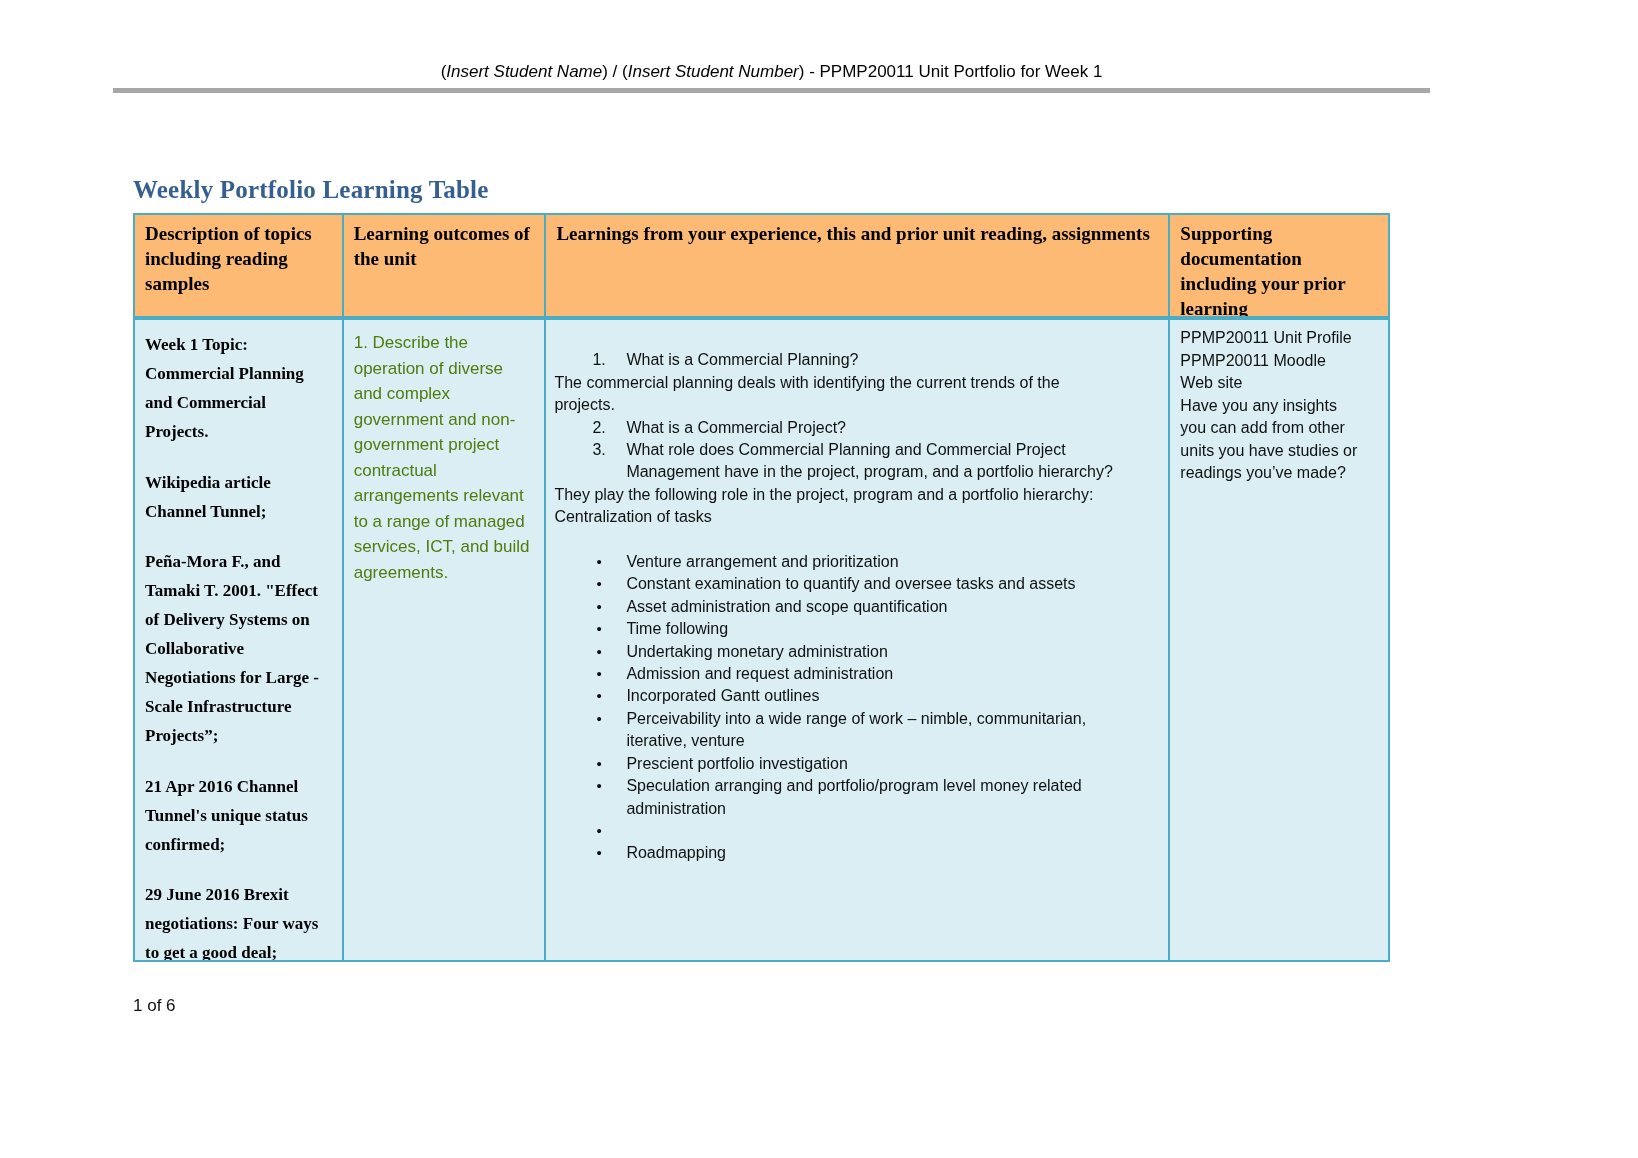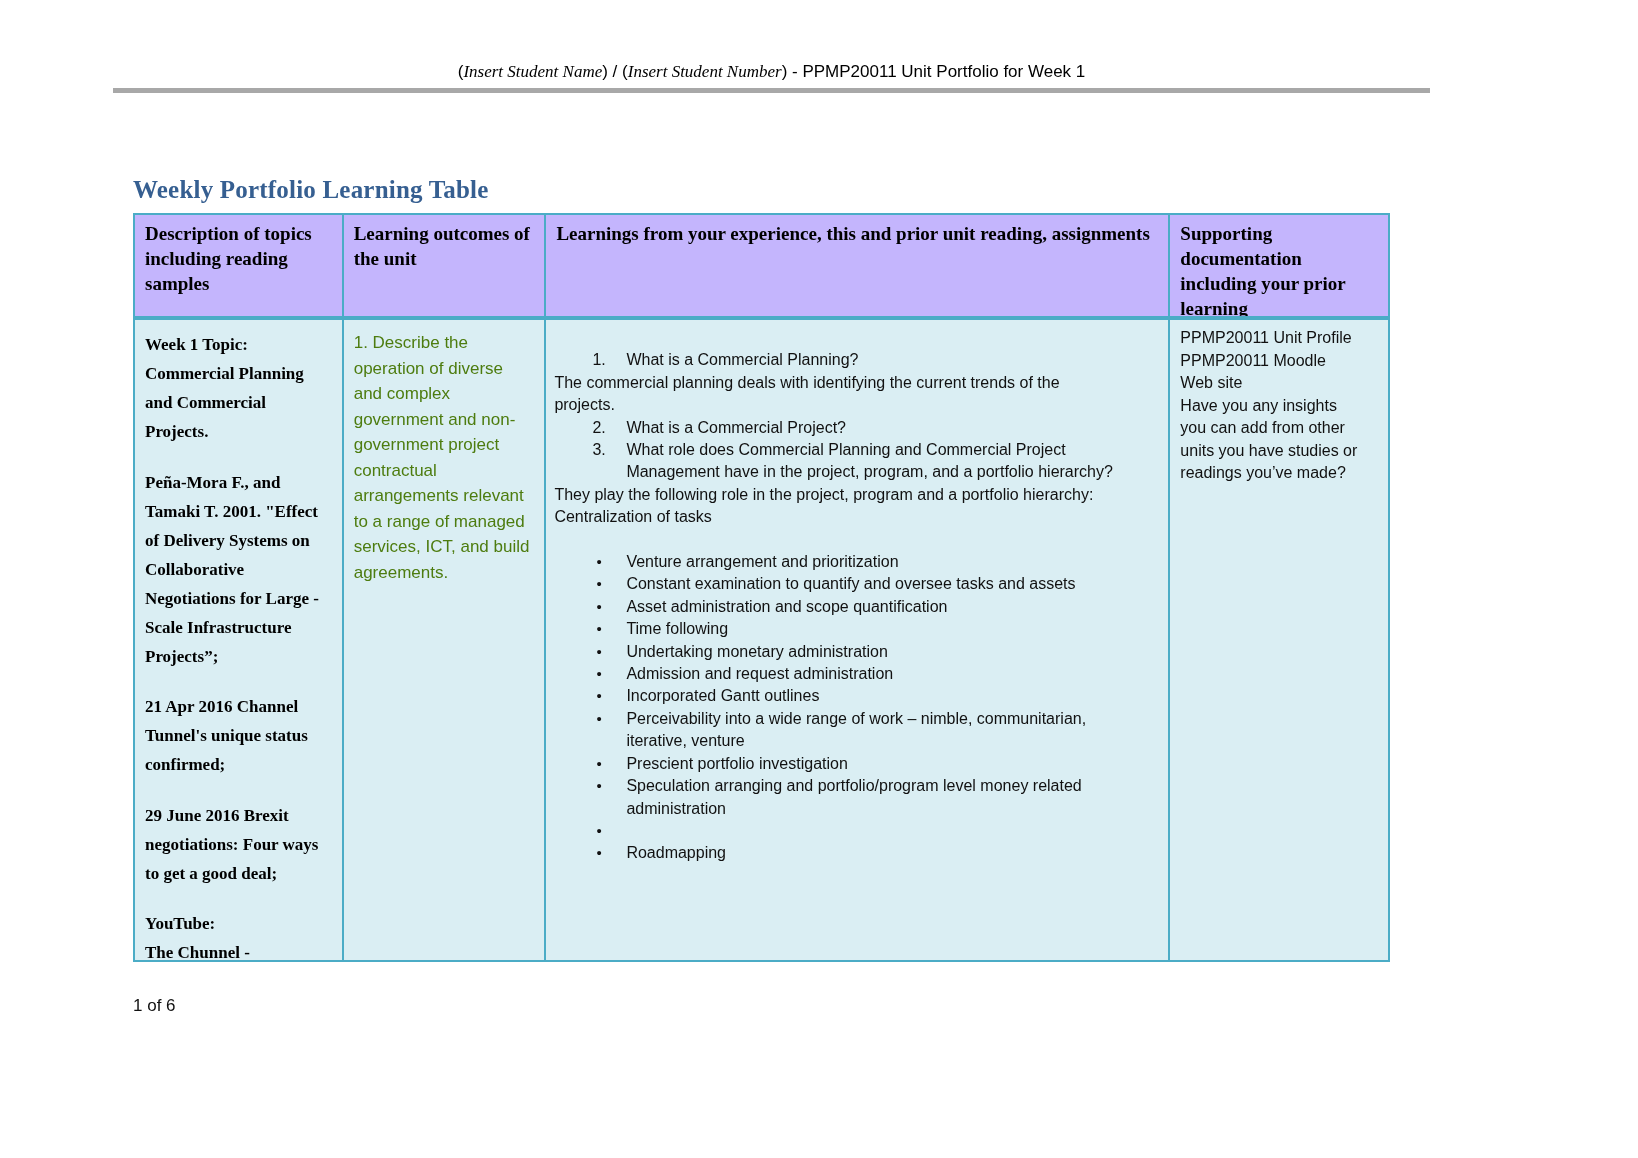--- a/index.html
+++ b/index.html
@@ -5,38 +5,38 @@
   html,body{margin:0;padding:0;}
   body{
     width:1638px;height:1158px;position:relative;background:#ffffff;
     font-family:"Liberation Sans",sans-serif;color:#1a1a1a;overflow:hidden;
   }
   
   .doc-header{
     position:absolute;left:113px;width:1317px;top:62px;
     text-align:center;font-size:17px;color:#000;
   }
-  .doc-header .it{font-style:italic;font-family:Liberation Serif, serif;}
+  .doc-header .it{font-style:italic;}
   .header-rule{
     position:absolute;left:113px;width:1317px;top:88px;height:5px;
     background:#a8a8a8;
   }
   
   .page-title{
     position:absolute;left:133px;top:176px;
     font-family:"Liberation Serif",serif;font-weight:bold;
     font-size:25px;color:#365F91;letter-spacing:.2px;
   }
   
   .ptable{
     position:absolute;left:133px;top:213px;width:1257px;
     border:2px solid #4BACC6;box-sizing:border-box;background:#DAEEF3;
   }
   .trow{display:flex;width:100%;box-sizing:border-box;}
-  .thead{background:#c4b5fd;border-bottom:4px solid #4BACC6;height:105px;}
+  .thead{background:#fdba74;border-bottom:4px solid #4BACC6;height:105px;}
   .tbody{height:640px;}
   .cell{box-sizing:border-box;border-right:2px solid #4BACC6;overflow:hidden;}
   .cell:last-child{border-right:none;}
   .c1{width:209px;}
   .c2{width:203px;}
   .c3{width:625px;}
   .c4{width:218px;}
   .thead .cell{
     font-family:"Liberation Serif",serif;font-weight:bold;
     font-size:19px;line-height:25px;color:#000;padding:6px 10px;
@@ -85,20 +85,21 @@
     <div class="cell c2">Learning outcomes of the unit</div>
     <div class="cell c3">Learnings from your experience, this and prior unit reading, assignments</div>
     <div class="cell c4">Supporting documentation including your prior learning</div>
   </div>
 
   <div class="trow tbody">
 
     <div class="cell c1 desc-cell">
       <div>
           <p>Week 1 Topic: Commercial Planning and Commercial Projects.</p>
+          <p>Wikipedia article Channel Tunnel;</p>
           <p>Peña-Mora F., and Tamaki T. 2001. "Effect of Delivery Systems on Collaborative Negotiations for Large -Scale Infrastructure Projects”;</p>
           <p>21 Apr 2016 Channel Tunnel's unique status confirmed;</p>
           <p>29 June 2016 Brexit negotiations: Four ways to get a good deal;</p>
           <p>YouTube:
 The Chunnel -</p>
         </div>
     </div>
 
     <div class="cell c2 outcome-cell">
       <span>1. Describe the operation of diverse and complex government and non-government project contractual arrangements relevant to a range of managed services, ICT, and build agreements.</span>

